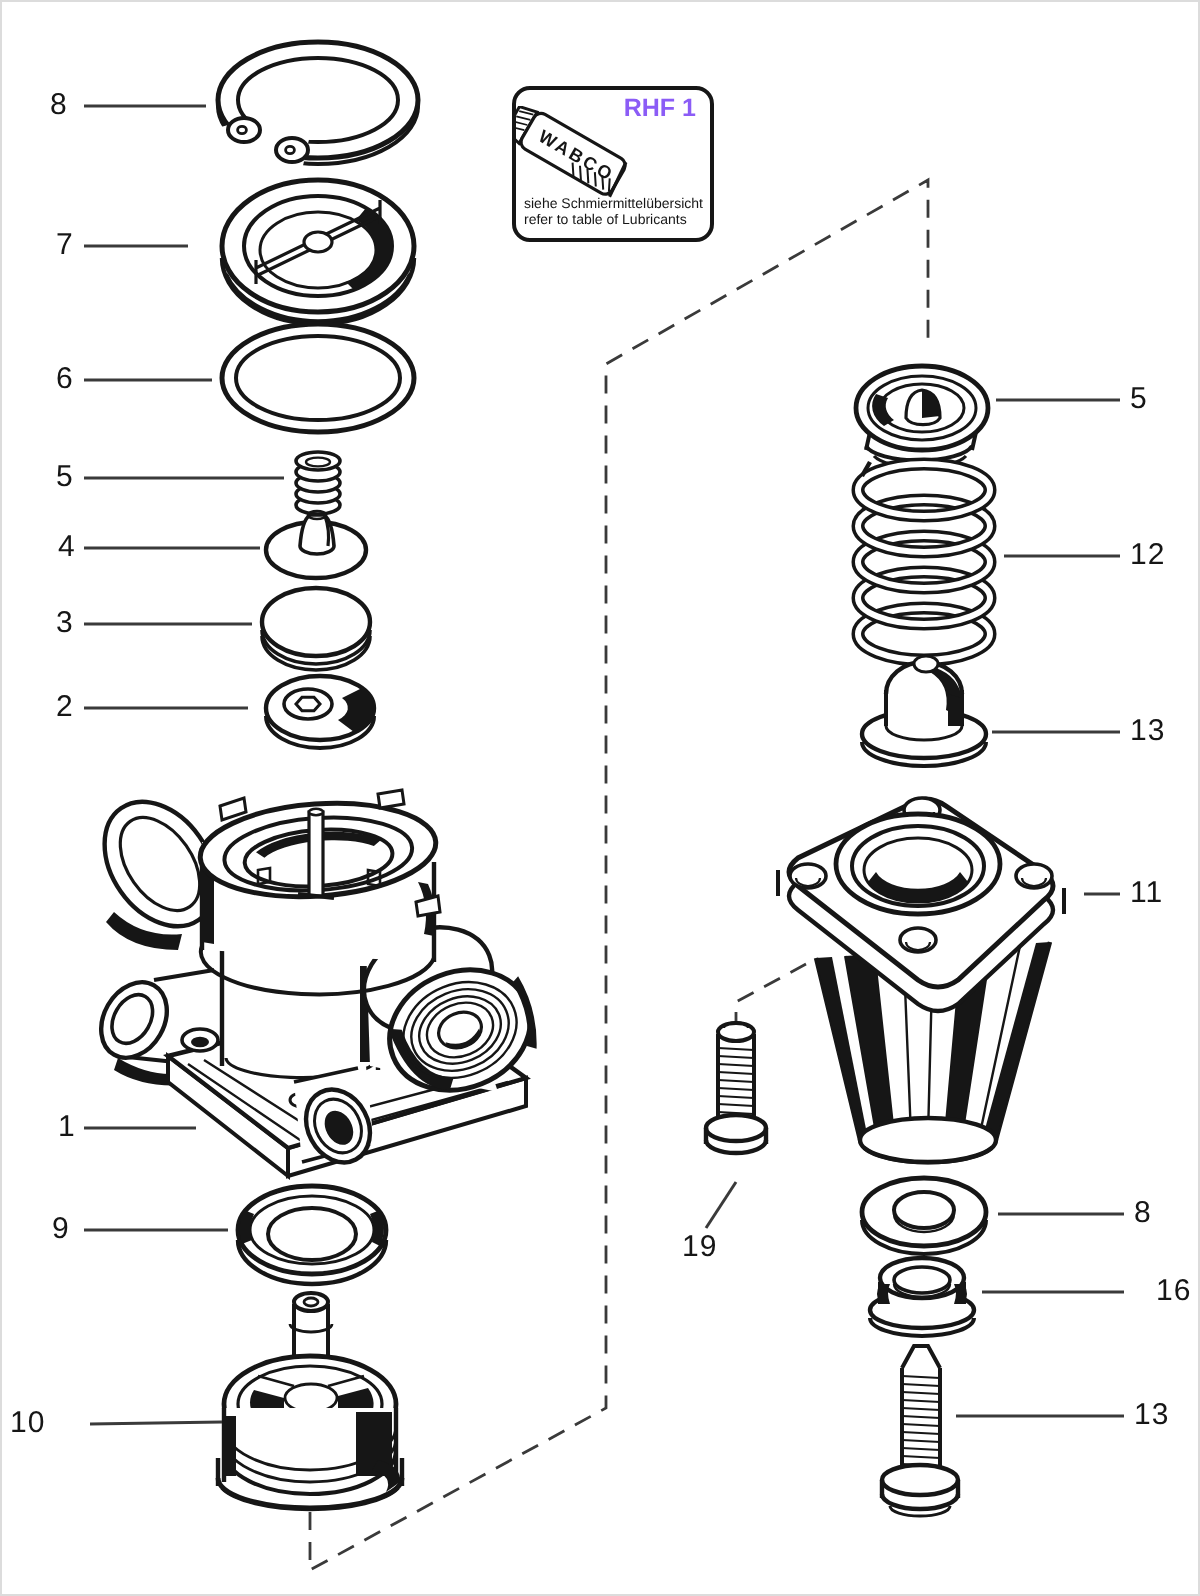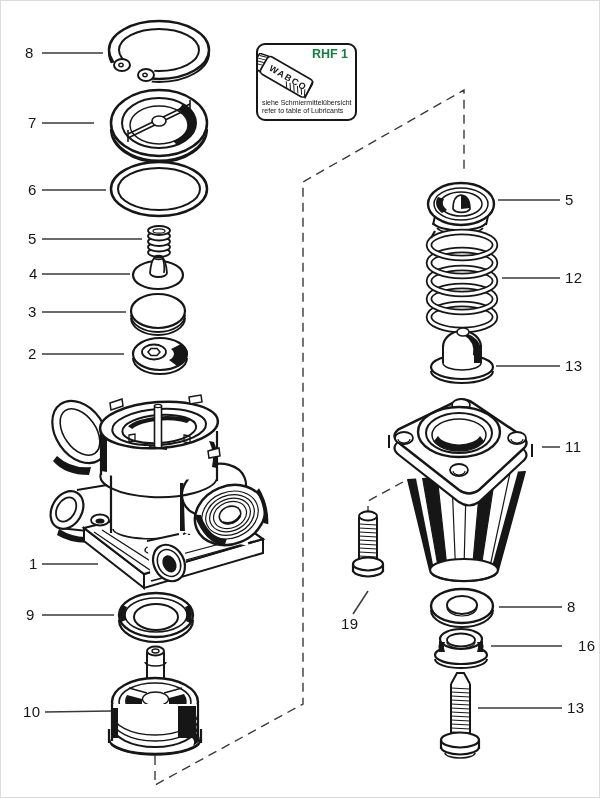--- a/index.html
+++ b/index.html
@@ -10,21 +10,21 @@
   }
   .drawing{position:absolute;left:0;top:0;}
   .callout{
     position:absolute;color:#161616;font-size:15px;line-height:16px;
     letter-spacing:0.5px;user-select:none;
   }
   .rhf-box{
     position:absolute;left:255px;top:42px;width:101px;height:78px;
     border:2px solid #161616;border-radius:9px;box-sizing:border-box;background:#fff;
   }
-  .rhf-code{position:absolute;top:2px;right:7px;font-weight:bold;font-size:12.5px;color:#15803d;}
+  .rhf-code{position:absolute;top:2px;right:7px;font-weight:bold;font-size:12.5px;color:#8b5cf6;}
   .rhf-notes{
     position:absolute;left:4px;right:2px;bottom:3px;font-size:7px;line-height:8.6px;
     color:#161616;white-space:nowrap;
   }
   .rhf-tube{position:absolute;left:0px;top:8px;}
 </style>
 </head>
 <body>
 
 <div class="page">
@@ -362,21 +362,21 @@
 
   <div class="callout" style="left:24px;top:44px">8</div>
   <div class="callout" style="left:27px;top:114px">7</div>
   <div class="callout" style="left:27px;top:181px">6</div>
   <div class="callout" style="left:27px;top:230px">5</div>
   <div class="callout" style="left:28px;top:265px">4</div>
   <div class="callout" style="left:27px;top:303px">3</div>
   <div class="callout" style="left:27px;top:345px">2</div>
   <div class="callout" style="left:28px;top:555px">1</div>
   <div class="callout" style="left:25px;top:606px">9</div>
-  <div class="callout" style="left:22px;top:703px">10</div>
+  <div class="callout" style="left:4px;top:703px">10</div>
   <div class="callout" style="left:564px;top:191px">5</div>
   <div class="callout" style="left:564px;top:269px">12</div>
   <div class="callout" style="left:564px;top:357px">13</div>
   <div class="callout" style="left:564px;top:438px">11</div>
   <div class="callout" style="left:566px;top:598px">8</div>
   <div class="callout" style="left:577px;top:637px">16</div>
   <div class="callout" style="left:566px;top:699px">13</div>
   <div class="callout" style="left:340px;top:615px">19</div>
 
   <div class="rhf-box">

